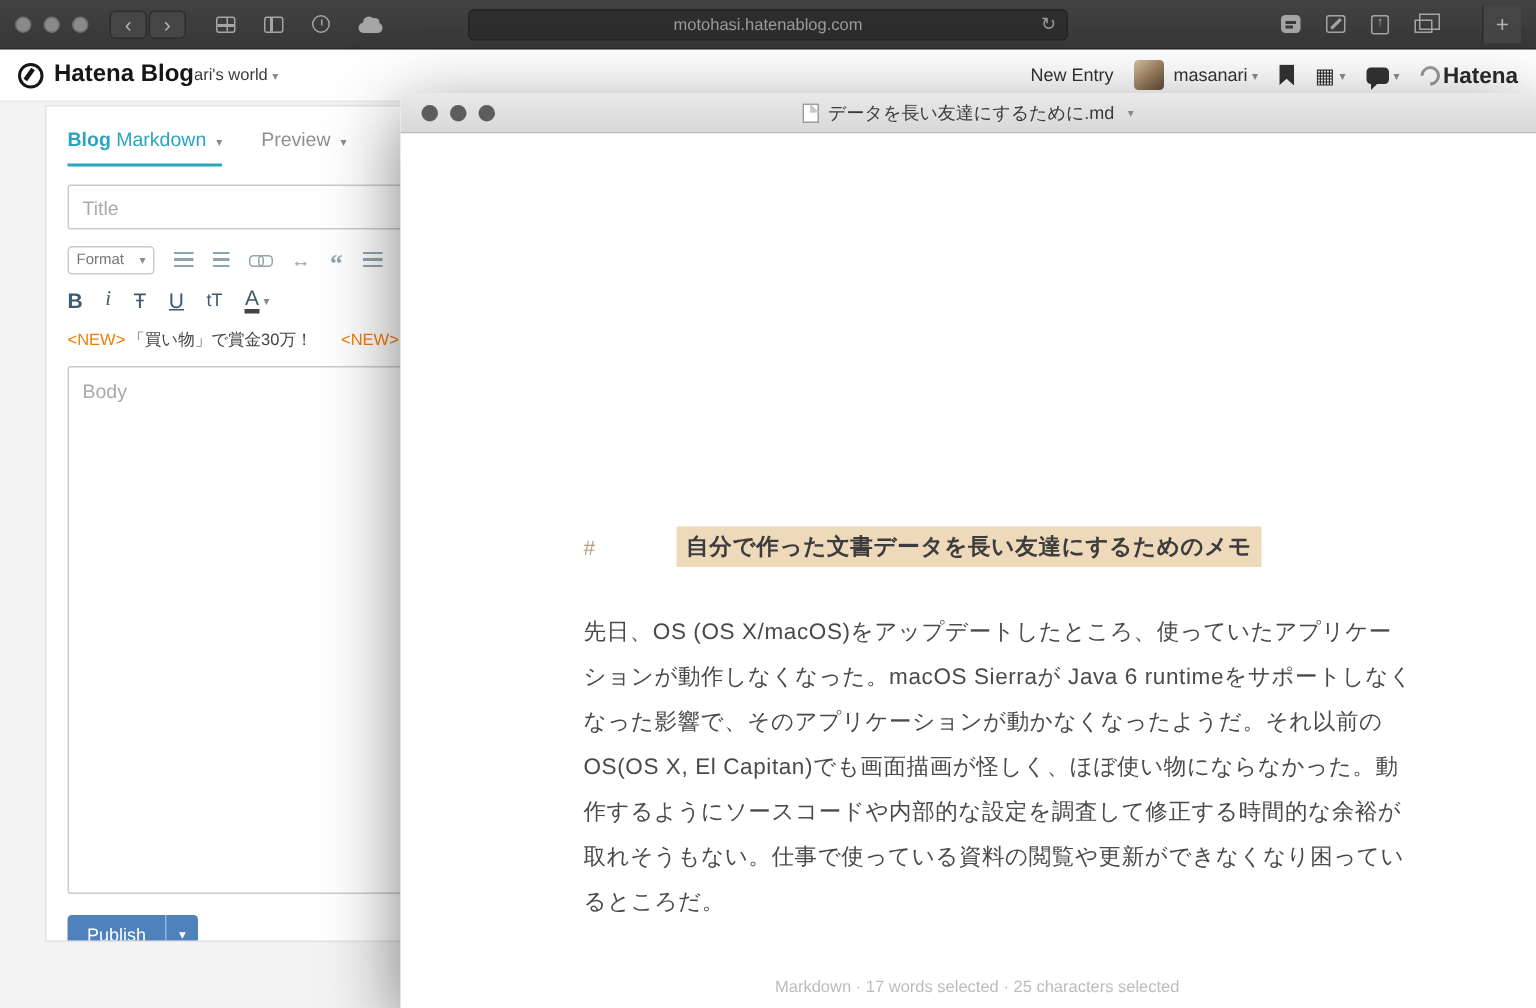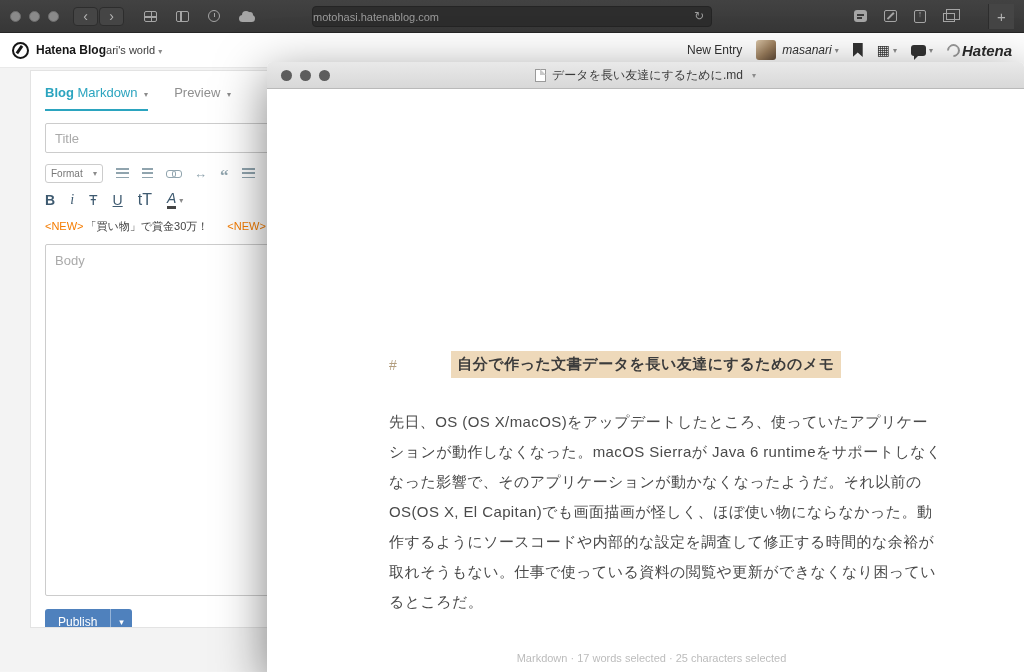--- a/index.html
+++ b/index.html
@@ -21,56 +21,56 @@
   .i-winbox.grid::before { content:""; position:absolute; left:50%; top:0; bottom:0; width:1.5px; background:#a5a5a5; }
   .i-winbox.grid::after  { content:""; position:absolute; top:50%; left:0; right:0; height:1.5px; background:#a5a5a5; }
   .i-winbox.side::before { content:""; position:absolute; left:3px; top:0; bottom:0; width:1.5px; background:#a5a5a5; }
   .i-clock { width:12px; height:12px; border:1.5px solid #a5a5a5; border-radius:50%; position:relative; display:inline-block; }
   .i-clock::before { content:""; position:absolute; left:4.5px; top:2px; width:1.5px; height:4px; background:#a5a5a5; }
   .i-cloud { width:16px; height:7px; background:#a5a5a5; border-radius:7px; position:relative; display:inline-block; margin-top:5px; }
   .i-cloud::before { content:""; position:absolute; left:3px; top:-4px; width:8px; height:8px; border-radius:50%; background:#a5a5a5; }
   .i-cloud::after  { content:""; position:absolute; right:2px; top:-3px; width:6px; height:6px; border-radius:50%; background:#a5a5a5; }
   .url-field { position:absolute; left:50%; top:6px; transform:translateX(-50%); width:400px; height:21px;
     background:#2d2d2d; border:1px solid #242424; border-radius:4px; color:#9b9b9b; font-size:11px;
-    display:flex; align-items:center; justify-content:flex-start; }
+    display:flex; align-items:center; justify-content:center; }
   .url-reload { position:absolute; right:7px; top:2px; color:#9b9b9b; font-size:12px; cursor:default; }
   .tb-right-icons { display:flex; align-items:center; gap:17px; margin-left:auto; }
   .i-annot { width:13px; height:12px; background:#a5a5a5; border-radius:3px; position:relative; display:inline-block; }
   .i-annot::before { content:""; position:absolute; left:3px; top:4px; right:3px; height:1.5px; background:#3a3a3a; }
   .i-annot::after  { content:""; position:absolute; left:3px; top:7px; right:5px; height:1.5px; background:#3a3a3a; }
   .i-pen { width:13px; height:12px; border:1.5px solid #a5a5a5; border-radius:2px; position:relative; display:inline-block; }
   .i-pen::before { content:""; position:absolute; left:1px; top:4px; width:9px; height:1.5px; background:#a5a5a5; transform:rotate(-45deg); }
   .i-share { width:12px; height:13px; border:1.5px solid #a5a5a5; border-radius:2px; position:relative; display:inline-block; }
   .i-share::before { content:"↑"; position:absolute; left:0; right:0; top:-2px; text-align:center; color:#a5a5a5; font-size:9px; }
   .i-tabs { width:12px; height:9px; border:1.5px solid #a5a5a5; position:relative; display:inline-block; margin-top:3px; background:#3b3b3b; }
   .i-tabs::before { content:""; position:absolute; left:2px; top:-5px; width:12px; height:9px; border:1.5px solid #a5a5a5; }
   .newtab { margin-left:16px; width:26px; height:25px; background:#454545; border-left:1px solid #2d2d2d;
     color:#b4b4b4; display:flex; align-items:center; justify-content:center; font-size:15px; }
 
   
   .hatena-header { height:35px; background:#fff; border-bottom:1px solid #e9e9e9;
     display:flex; align-items:center; padding:0 12px; }
-  .hb-logo { display:flex; align-items:center; gap:7px; font-weight:bold; font-size:12px; color:#161616; }
+  .hb-logo { display:flex; align-items:center; gap:7px; font-weight:bold; font-size:16px; color:#161616; }
   .hb-mark { width:17px; height:17px; border:2.5px solid #161616; border-radius:50%; position:relative; display:inline-block; }
   .hb-mark::before { content:""; position:absolute; left:4px; top:1px; width:2.5px; height:9px; background:#161616; transform:rotate(35deg); }
   .blog-name { font-size:11px; color:#3a3a3a; }
   .caret { font-size:8px; color:#8b8b8b; margin-left:3px; }
   .header-right { margin-left:auto; display:flex; align-items:center; gap:14px; font-size:12px; color:#333; }
   .avatar { width:20px; height:20px; border-radius:3px; display:inline-block;
     background:linear-gradient(135deg,#d8c3a5,#9a7d5c 55%,#5f4a38); }
   .icon-bookmark { width:10px; height:14px; background:#333; display:inline-block;
     clip-path:polygon(0 0,100% 0,100% 100%,50% 68%,0 100%); }
   .icon-grid-glyph { font-size:14px; color:#333; line-height:1; }
   .icon-bubble { width:15px; height:11px; background:#333; border-radius:3px; position:relative; display:inline-block; }
   .icon-bubble::after { content:""; position:absolute; left:3px; bottom:-4px;
     border:3px solid transparent; border-top-color:#333; border-left-color:#333; }
   .hatena-mark { width:13px; height:13px; border:2.5px solid #9a9a9a; border-radius:50%;
     border-left-color:transparent; transform:rotate(-45deg); display:inline-block; }
   .hatena-logo-text { font-weight:bold; font-size:15px; color:#2b2b2b; margin-left:2px; }
-  .hgroup { display:flex; align-items:center;font-style:italic; }
+  .hgroup { display:flex; align-items:center; }
 
   
   .page { position:relative; height:603px; background:#f3f3f3; }
   .editor-card { position:absolute; left:30px; top:2px; width:540px; height:558px;
     background:#fff; border:1px solid #e3e3e3; padding:0 14px 10px; overflow:hidden; }
   .tabs { display:flex; gap:26px; padding-top:14px; font-size:13px; }
   .tab-edit { color:#2ba4bf; padding-bottom:9px; border-bottom:2px solid #2ba4bf; cursor:default; }
   .tab-edit b { font-weight:bold; }
   .tab-preview { color:#8f8f8f; padding-bottom:9px; cursor:default; }
   .title-input { margin-top:12px; width:calc(100% - 4px); height:30px; border:1px solid #ccc;
@@ -86,21 +86,21 @@
   .icon-link::before, .icon-link::after { content:""; position:absolute; top:1px; width:8px; height:6px;
     border:1.5px solid #90a4ae; border-radius:3px; }
   .icon-link::before { left:0; } .icon-link::after { left:6px; }
   .tglyph { color:#90a4ae; font-size:13px; line-height:1; }
   .quote-glyph { font-family:"Liberation Serif",serif; font-size:17px; font-weight:bold; color:#90a4ae; line-height:0.6; margin-top:6px; }
   .tool-row2 { margin-top:7px; display:flex; align-items:center; gap:15px; height:20px;
     color:#3e5a70; font-size:14px; }
   .fmt-b { font-weight:bold; }
   .fmt-i { font-family:"Liberation Serif",serif; font-style:italic; }
   .fmt-u { text-decoration:underline; }
-  .fmt-size { font-size:16px; }
+  .fmt-size { font-size:12px; }
   .fmt-color { border-bottom:3px solid #444; line-height:1; padding-bottom:1px; }
   .notices { margin-top:9px; font-size:11px; white-space:nowrap; overflow:hidden; height:15px; }
   .notice { margin-right:16px; color:#444; }
   .notice .tag { color:#f57c00; margin-right:2px; }
   .body-area { margin-top:10px; width:calc(100% - 4px); height:352px; border:1px solid #ccc;
     border-radius:2px; resize:none; font-size:13px; padding:8px 9px; color:#333;
     font-family:"Liberation Sans","DejaVu Sans",sans-serif; }
   .publish-row { margin-top:9px; }
   .publish-btn { display:inline-flex; background:#4f81bd; color:#fff; border-radius:3px;
     overflow:hidden; font-size:12px; cursor:default; }

